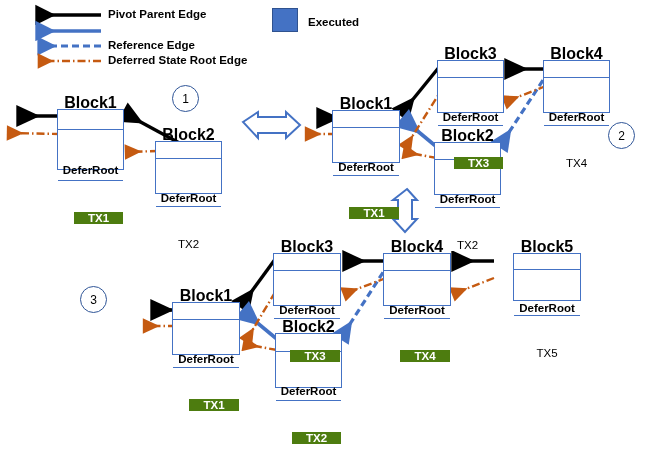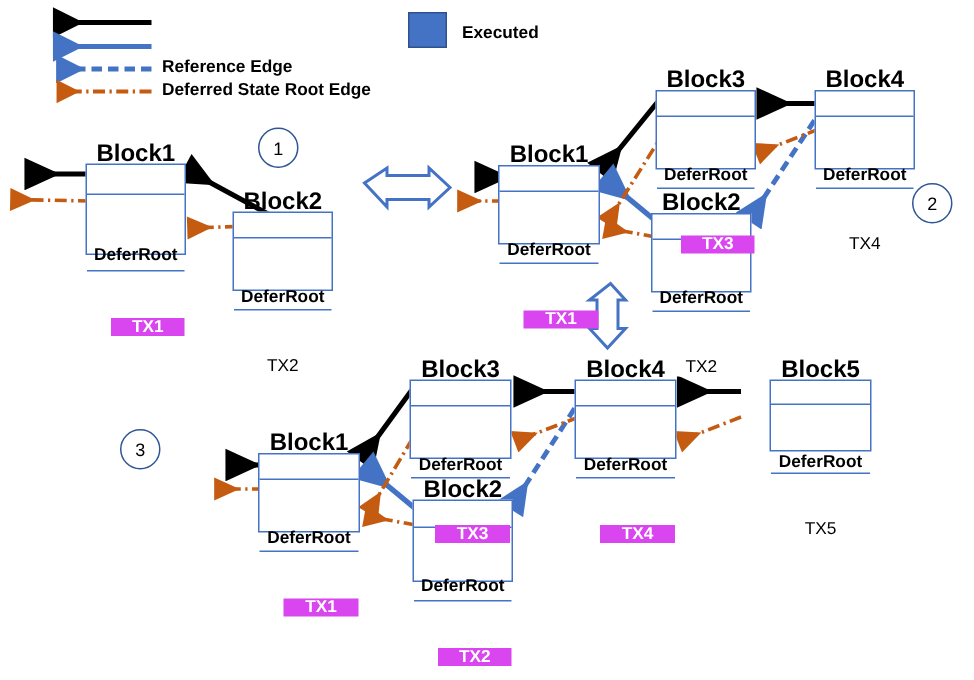--- a/index.html
+++ b/index.html
@@ -13,21 +13,21 @@
     font-size:16px;font-weight:bold;color:#000;white-space:nowrap;
   }
   .block .body{position:absolute;left:0;top:0;width:100%;height:100%;
     border:1.3px solid #4472C4;box-sizing:border-box;background:#fff;
     display:flex;flex-direction:column;gap:31px;}
   .row{box-sizing:border-box;display:flex;align-items:center;justify-content:center;
        font-size:11.5px;font-weight:bold;color:#000;white-space:nowrap;}
   .row.head{flex:0 0 34%;border-bottom:1.3px solid #4472C4;}
   .row.defer{flex:0 0 33%;border-bottom:1.3px solid #4472C4;}
   .row.tx{flex:1 1 auto;}
-  .row.tx.exec{background:#d946ef;color:#ffffff;margin-left:16px;}
+  .row.tx.exec{background:#4d7c0f;color:#ffffff;margin-left:16px;}
   .row.tx.pend{background:#ffffff;color:#000;font-weight:normal;}
   .row.defer span{font-size:11.5px;font-weight:bold;}
   .legend-text{position:absolute;font-size:11.5px;font-weight:bold;color:#000;white-space:nowrap;}
   .swatch{position:absolute;background:#4472C4;border:1px solid #2F528F;}
 
   
   .circ{position:absolute;width:25px;height:25px;border:1.6px solid #2F5597;border-radius:50%;
         display:flex;align-items:center;justify-content:center;
         font-size:12px;color:#000;background:#fff;}
 
@@ -118,20 +118,21 @@
     <line x1="176" y1="326" x2="144" y2="326" stroke="#C55A11" stroke-width="2.4" stroke-dasharray="8,3,1.5,3" marker-end="url(#ahOrange)"></line>
 
     <g>
       <path d="M243,122 L258,112 L258,117 L286,117 L286,112 L300,125 L286,138 L286,133 L258,133 L258,138 Z" fill="#ffffff" stroke="#4472C4" stroke-width="2"></path>
     </g>
     <g>
       <path d="M390,189 L400,200 L395,200 L395,219 L400,219 L388,232 L376,219 L381,219 L381,200 L376,200 Z" fill="#ffffff" stroke="#4472C4" stroke-width="2" transform="translate(17,0)"></path>
     </g>
   </svg>
 
+  <div class="legend-text" style="left:108px;top:8px;">Pivot Parent Edge</div>
   <div class="legend-text" style="left:108px;top:39px;">Reference Edge</div>
   <div class="legend-text" style="left:108px;top:54px;">Deferred State Root Edge</div>
 
   <div class="swatch" style="left:272px;top:8px;width:24px;height:22px;"></div>
   <div class="legend-text" style="left:308px;top:16px;">Executed</div>
 
   <div class="circ" style="left:172px;top:85px;">1</div>
 
   <div class="block" style="left:57px;top:109px;width:67px;height:61px;">
     <div class="blabel" style="top:-15px;">Block1</div>

